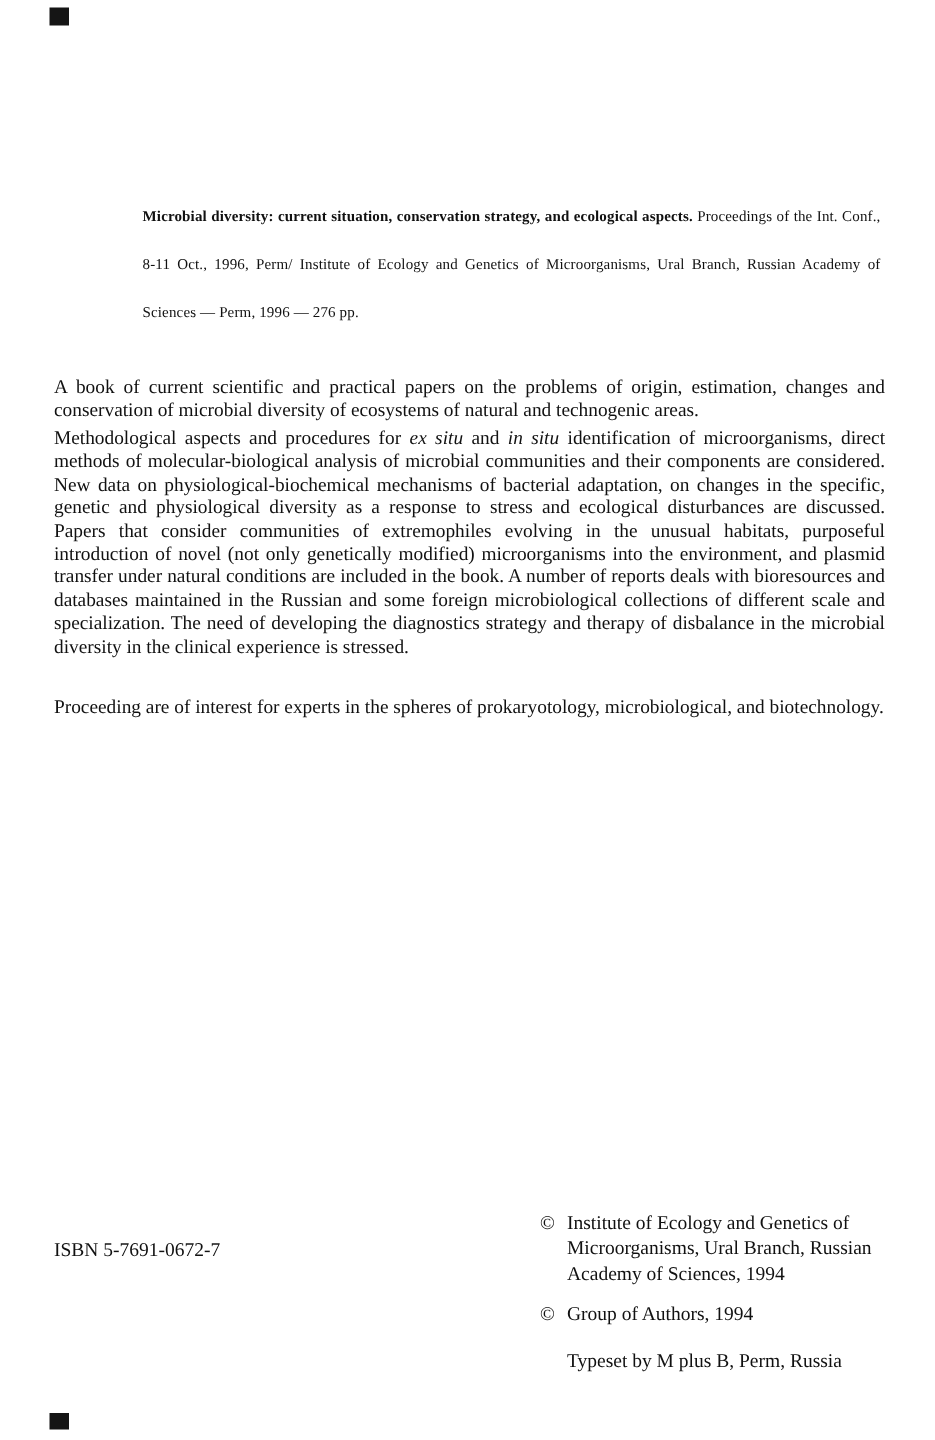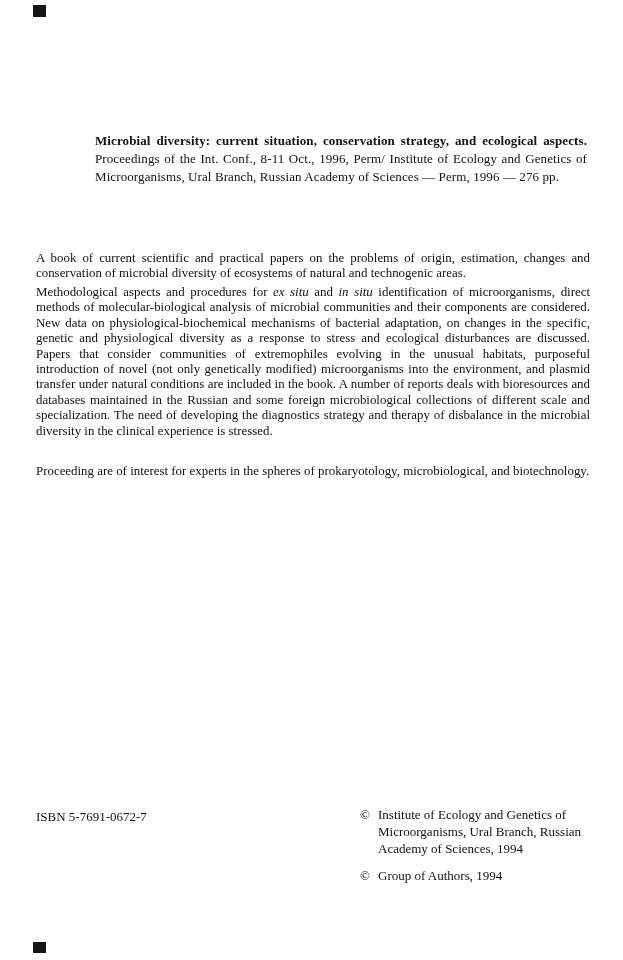--- a/index.html
+++ b/index.html
@@ -20,22 +20,22 @@
     background: #151515;
   }
   .reg-mark.top { left: 33px; top: 5px; width: 13px; height: 12px; }
   .reg-mark.bottom { left: 33px; top: 942px; width: 13px; height: 11px; }
 
   .citation {
     position: absolute;
     left: 95px;
     top: 119px;
     width: 492px;
-    font-size: 13px;
-    line-height: 18px;
+    font-size: 10px;
+    line-height: 32px;
     text-align: justify;
     letter-spacing: 0.1px;
   }
   .citation b { font-weight: bold; }
 
   .body-para {
     position: absolute;
     left: 36px;
     width: 554px;
     font-size: 12.9px;
@@ -51,21 +51,21 @@
     position: absolute;
     left: 0;
     top: 806px;
     width: 623px;
     font-size: 13px;
     line-height: 17px;
   }
   .isbn {
     position: absolute;
     left: 36px;
-    top: 2px;
+    top: 18px;
     white-space: nowrap;
   }
   .copyright-col {
     position: absolute;
     left: 360px;
     top: 0;
     width: 238px;
   }
   .copy-entry {
     display: flex;
@@ -101,14 +101,15 @@
   <div class="isbn">ISBN 5-7691-0672-7</div>
   <div class="copyright-col">
     <div class="copy-entry">
       <span class="copy-symbol">©</span>
       <span class="copy-text">Institute of Ecology and Genetics of Microorganisms, Ural Branch, Russian Academy of Sciences, 1994</span>
     </div>
     <div class="copy-entry">
       <span class="copy-symbol">©</span>
       <span class="copy-text">Group of Authors, 1994</span>
     </div>
+    <div class="typeset-line">Typeset by M plus B, Perm, Russia</div>
   </div>
 </div>
 
 </body></html>

